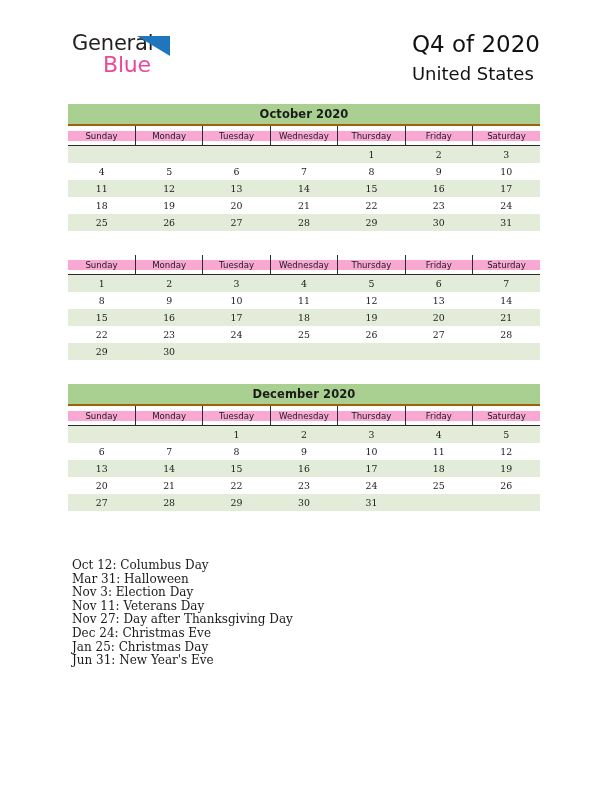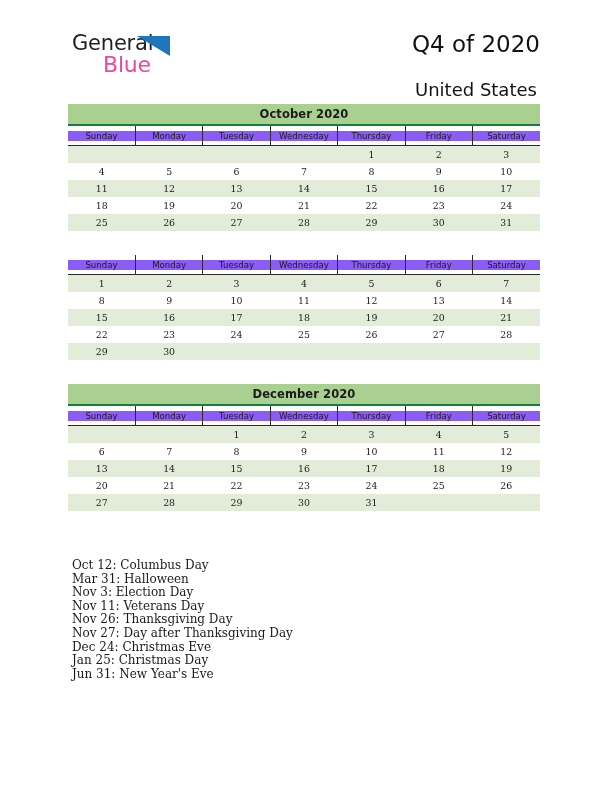--- a/index.html
+++ b/index.html
@@ -61,56 +61,56 @@
     font-size: 22px;
     font-weight: 400;
     color: #ec4899;
     letter-spacing: -0.2px;
     line-height: 1;
   }
   .title-block {
     position: absolute;
     right: 72px;
     top: 30px;
-    text-align: center;
+    text-align: left;
   }
   .title-main {
     font-family: "DejaVu Sans", sans-serif;
     font-size: 23px;
     font-weight: 400;
     color: #121212;
     line-height: 1.25;
     white-space: nowrap;
   }
   .title-sub {
     font-family: "DejaVu Sans", sans-serif;
     font-size: 18px;
     font-weight: 400;
     color: #121212;
     line-height: 1.3;
-    margin-top: 19px;
+    margin-top: 3px;
     white-space: nowrap;
   }
 
   
   .cal-stack {
     position: absolute;
     left: 68px;
     top: 104px;
     width: 472px;
   }
   .month {
     width: 472px;
     margin-bottom: 24px;
   }
   .month-title {
     height: 20px;
     line-height: 20px;
     background: #a9cf91;
-    border-bottom: 2px solid #15803d;
+    border-bottom: 2px solid #a16207;
     text-align: center;
     font-family: "DejaVu Sans", sans-serif;
     font-size: 11.5px;
     font-weight: bold;
     color: #1b1b1b;
     letter-spacing: 0.1px;
   }
   table.cal {
     width: 472px;
     border-collapse: collapse;
@@ -125,21 +125,21 @@
     text-align: center;
     vertical-align: middle;
     background: #ffffff;
     border-bottom: 1.6px solid #2b2b2b;
     border-right: 1px solid #2b2b2b;
     padding: 0;
   }
   table.cal th:last-child { border-right: none; }
   table.cal th .thlabel {
     display: block;
-    background: #8b5cf6;
+    background: #f9a8d4;
     position: relative;
     z-index: 2;
     padding: 0 2px;
   }
   table.cal td {
     height: 17px;
     font-family: "DejaVu Serif", serif;
     font-size: 9.4px;
     font-weight: 400;
     color: #1b1b1b;
@@ -419,18 +419,17 @@
         </tbody>
       </table>
     </div>
   </div>
 
 <div class="legend">
     <div class="legend-item">Oct 12: Columbus Day</div>
     <div class="legend-item">Mar 31: Halloween</div>
     <div class="legend-item">Nov 3: Election Day</div>
     <div class="legend-item">Nov 11: Veterans Day</div>
-    <div class="legend-item">Nov 26: Thanksgiving Day</div>
     <div class="legend-item">Nov 27: Day after Thanksgiving Day</div>
     <div class="legend-item">Dec 24: Christmas Eve</div>
     <div class="legend-item">Jan 25: Christmas Day</div>
     <div class="legend-item">Jun 31: New Year's Eve</div>
   </div>
 
 </body></html>

